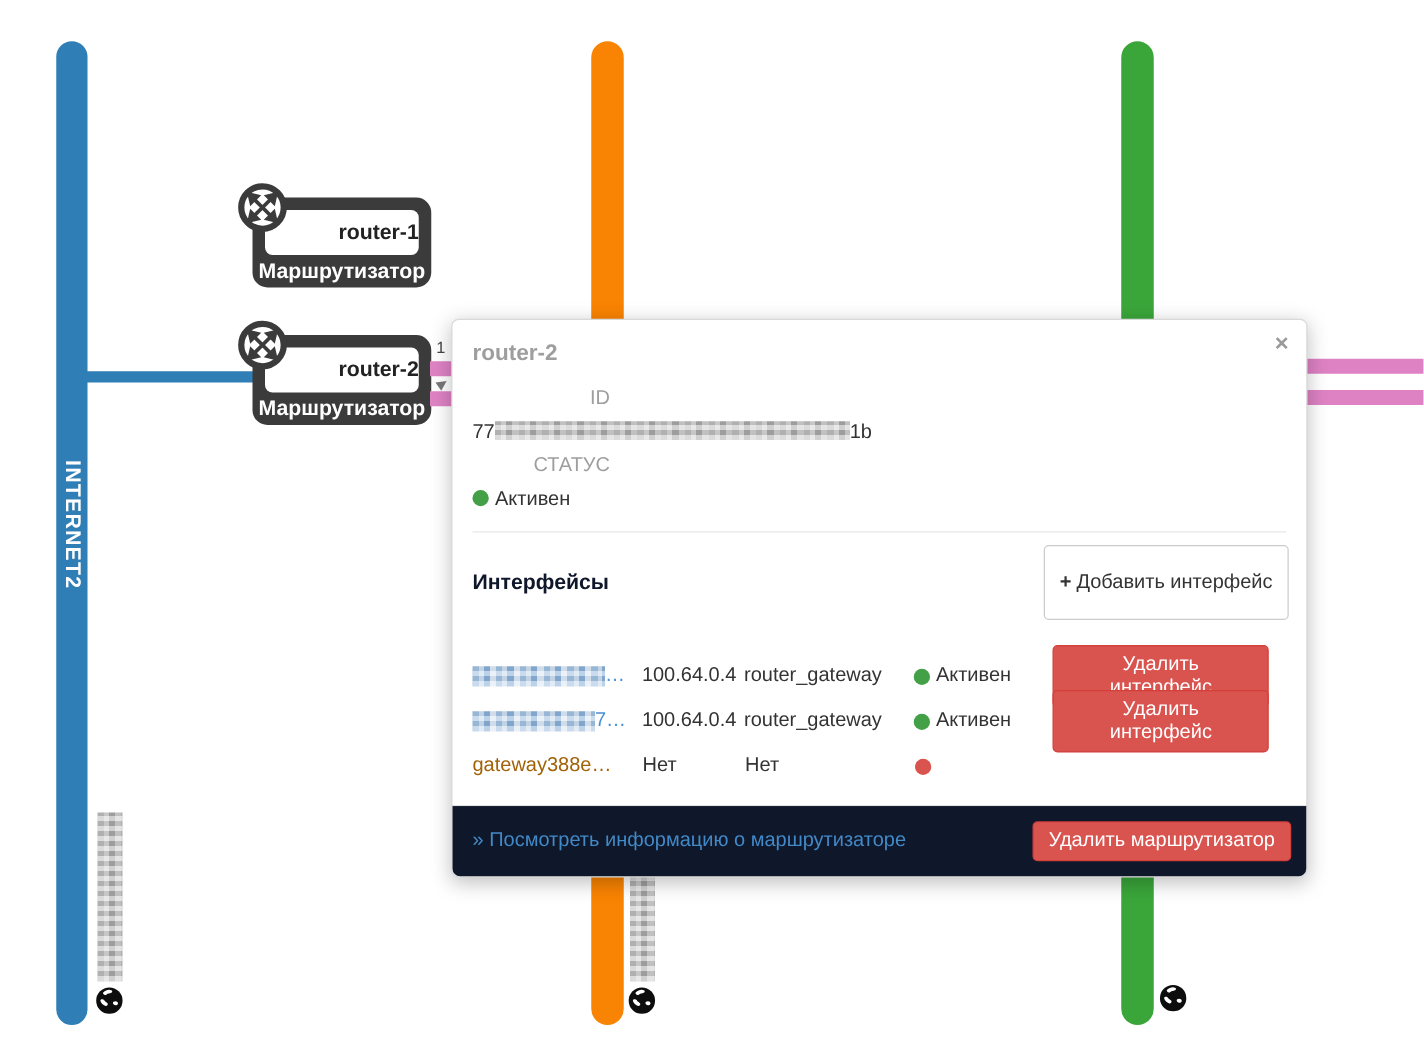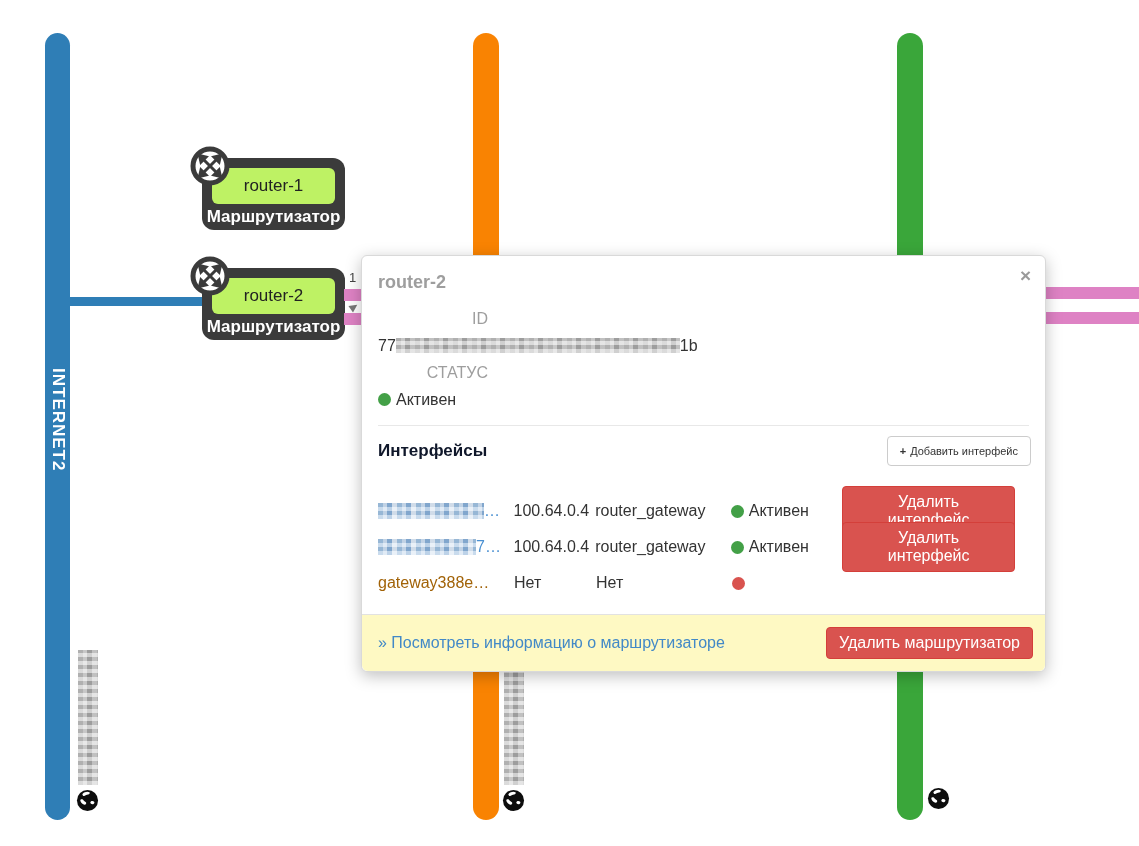--- a/index.html
+++ b/index.html
@@ -21,22 +21,22 @@
   .pink-stub{position:absolute;left:344px;width:22px;height:12px;background:#de82c4;z-index:3;}
   .pink-bar{position:absolute;left:1000px;width:139px;height:12px;background:#de82c4;z-index:1;}
   .link-num{position:absolute;left:349px;top:270px;font-size:13px;color:#444;z-index:3;}
   .link-arrow{position:absolute;left:350px;top:303px;width:0;height:0;z-index:3;
       border-left:8px solid #777;border-top:4px solid transparent;border-bottom:4px solid transparent;
       transform:rotate(-35deg);}
 
   
   .router-node{position:absolute;width:123px;background:#3b3b3b;border-radius:12px;
       padding:10px 10px 3px 10px;z-index:2;}
-  .router-inner{background:#bef264;border-radius:6px;height:36px;line-height:36px;
-      text-align:center;font-size:17px;color:#222;}
+  .router-inner{background:#ffffff;border-radius:6px;height:36px;line-height:36px;
+      text-align:right;font-size:17px;color:#222;font-weight:bold;}
   .router-type{color:#fff;font-weight:bold;font-size:17px;text-align:center;
       white-space:nowrap;margin:3px -8px 0 -8px;}
   .router-icon{position:absolute;top:-13px;left:-13px;}
 
   
   .redacted{background-image:
       repeating-linear-gradient(0deg, rgba(255,255,255,.45) 0 4px, rgba(0,0,0,.07) 4px 8px),
       repeating-linear-gradient(90deg,#bdbdbd 0 5px,#d6d6d6 5px 9px,#a9a9a9 9px 14px,#cfcfcf 14px 19px);}
   .redacted.bluish{background-image:
       repeating-linear-gradient(0deg, rgba(255,255,255,.45) 0 4px, rgba(0,0,0,.04) 4px 8px),
@@ -54,35 +54,35 @@
       font-size:19px;font-weight:bold;line-height:1;cursor:pointer;}
   .popup-header{padding:16px 16px 0 16px;}
   .popup-title{color:#9e9e9e;font-size:18px;font-weight:bold;}
   .info-rows{margin-top:12px;}
   .info-row{display:flex;line-height:27px;flex-direction:column;}
   .info-label{width:110px;text-align:right;padding-right:8px;color:#9e9e9e;}
   .dot{display:inline-block;width:13px;height:13px;border-radius:50%;margin-right:5px;vertical-align:-1px;}
   .divider{border-top:1px solid #e8e8e8;margin-top:12px;}
   .section-row{display:flex;align-items:center;justify-content:space-between;padding:10px 14px 10px 16px;}
   .section-title{font-size:17px;font-weight:bold;color:#0f172a;}
-  .btn-add{background:#fff;border:1px solid #ccc;border-radius:4px;padding:8px 12px;
-      font-size:11px;color:#333;cursor:pointer;font-family:inherit;}
+  .btn-add{background:#fff;border:1px solid #ccc;border-radius:4px;padding:20px 12px;
+      font-size:16px;color:#333;cursor:pointer;font-family:inherit;}
   .btn-add .plus{font-weight:900;margin-right:4px;}
   .if-rows{padding:20px 30px 10px 16px;}
   .if-row{display:flex;align-items:center;height:30px;margin-bottom:6px;}
   .cell-name{width:136px;display:flex;align-items:center;}
   .cell-name .suffix{color:#4a90d2;}
   .cell-name.muted{color:#a16207;}
   .cell-ip{width:82px;}
   .cell-type{width:136px;}
   .cell-status{width:112px;display:flex;align-items:center;}
   .btn-danger{background:#d9534f;border:1px solid #d43f3a;border-radius:4px;color:#fff;
       padding:6px 12px;font-size:16px;cursor:pointer;font-family:inherit;margin-left:auto;}
   .popup-footer{display:flex;align-items:center;justify-content:space-between;
-      background:#fef9c3;border-top:1px solid #e2e2e2;border-radius:0 0 6px 6px;
+      background:#0f172a;border-top:1px solid #e2e2e2;border-radius:0 0 6px 6px;
       padding:12px 12px 12px 16px;}
   .footer-link{color:#4289c7;text-decoration:none;font-size:16px;cursor:pointer;}
 </style>
 </head>
 <body>
 
 <div class="canvas">
 
   <div class="net-bar blue"></div>
   <div class="net-bar orange"></div>

